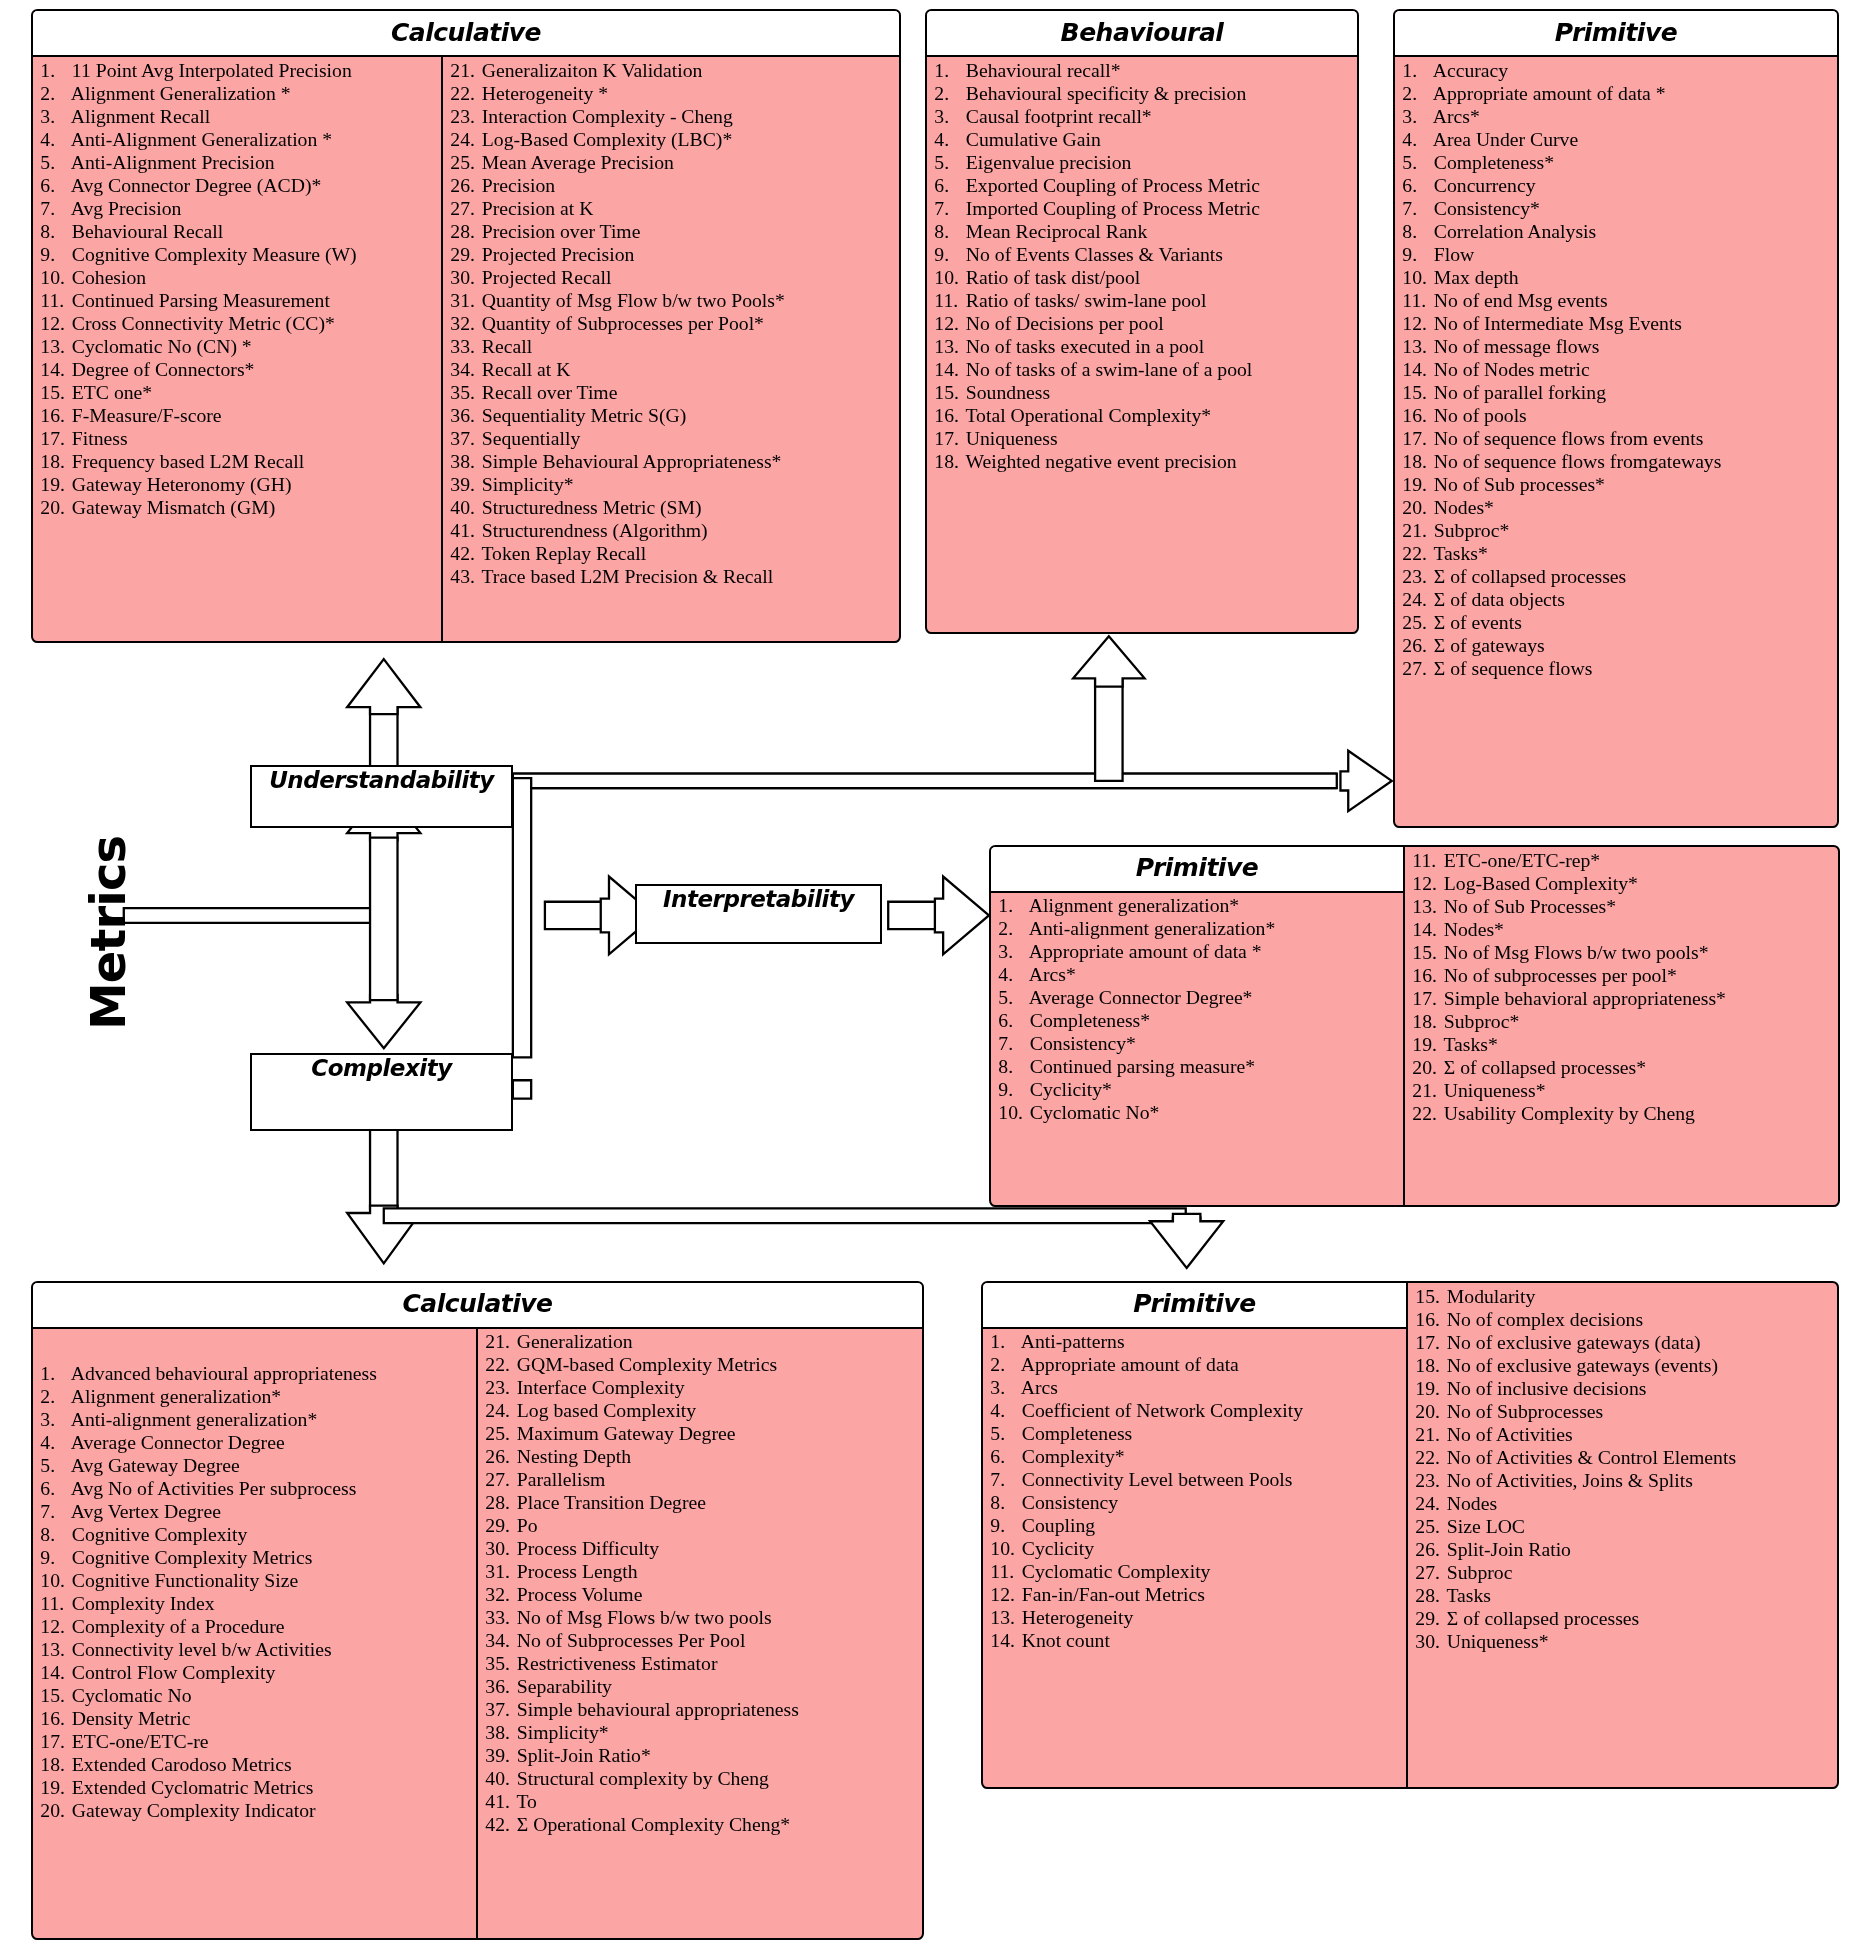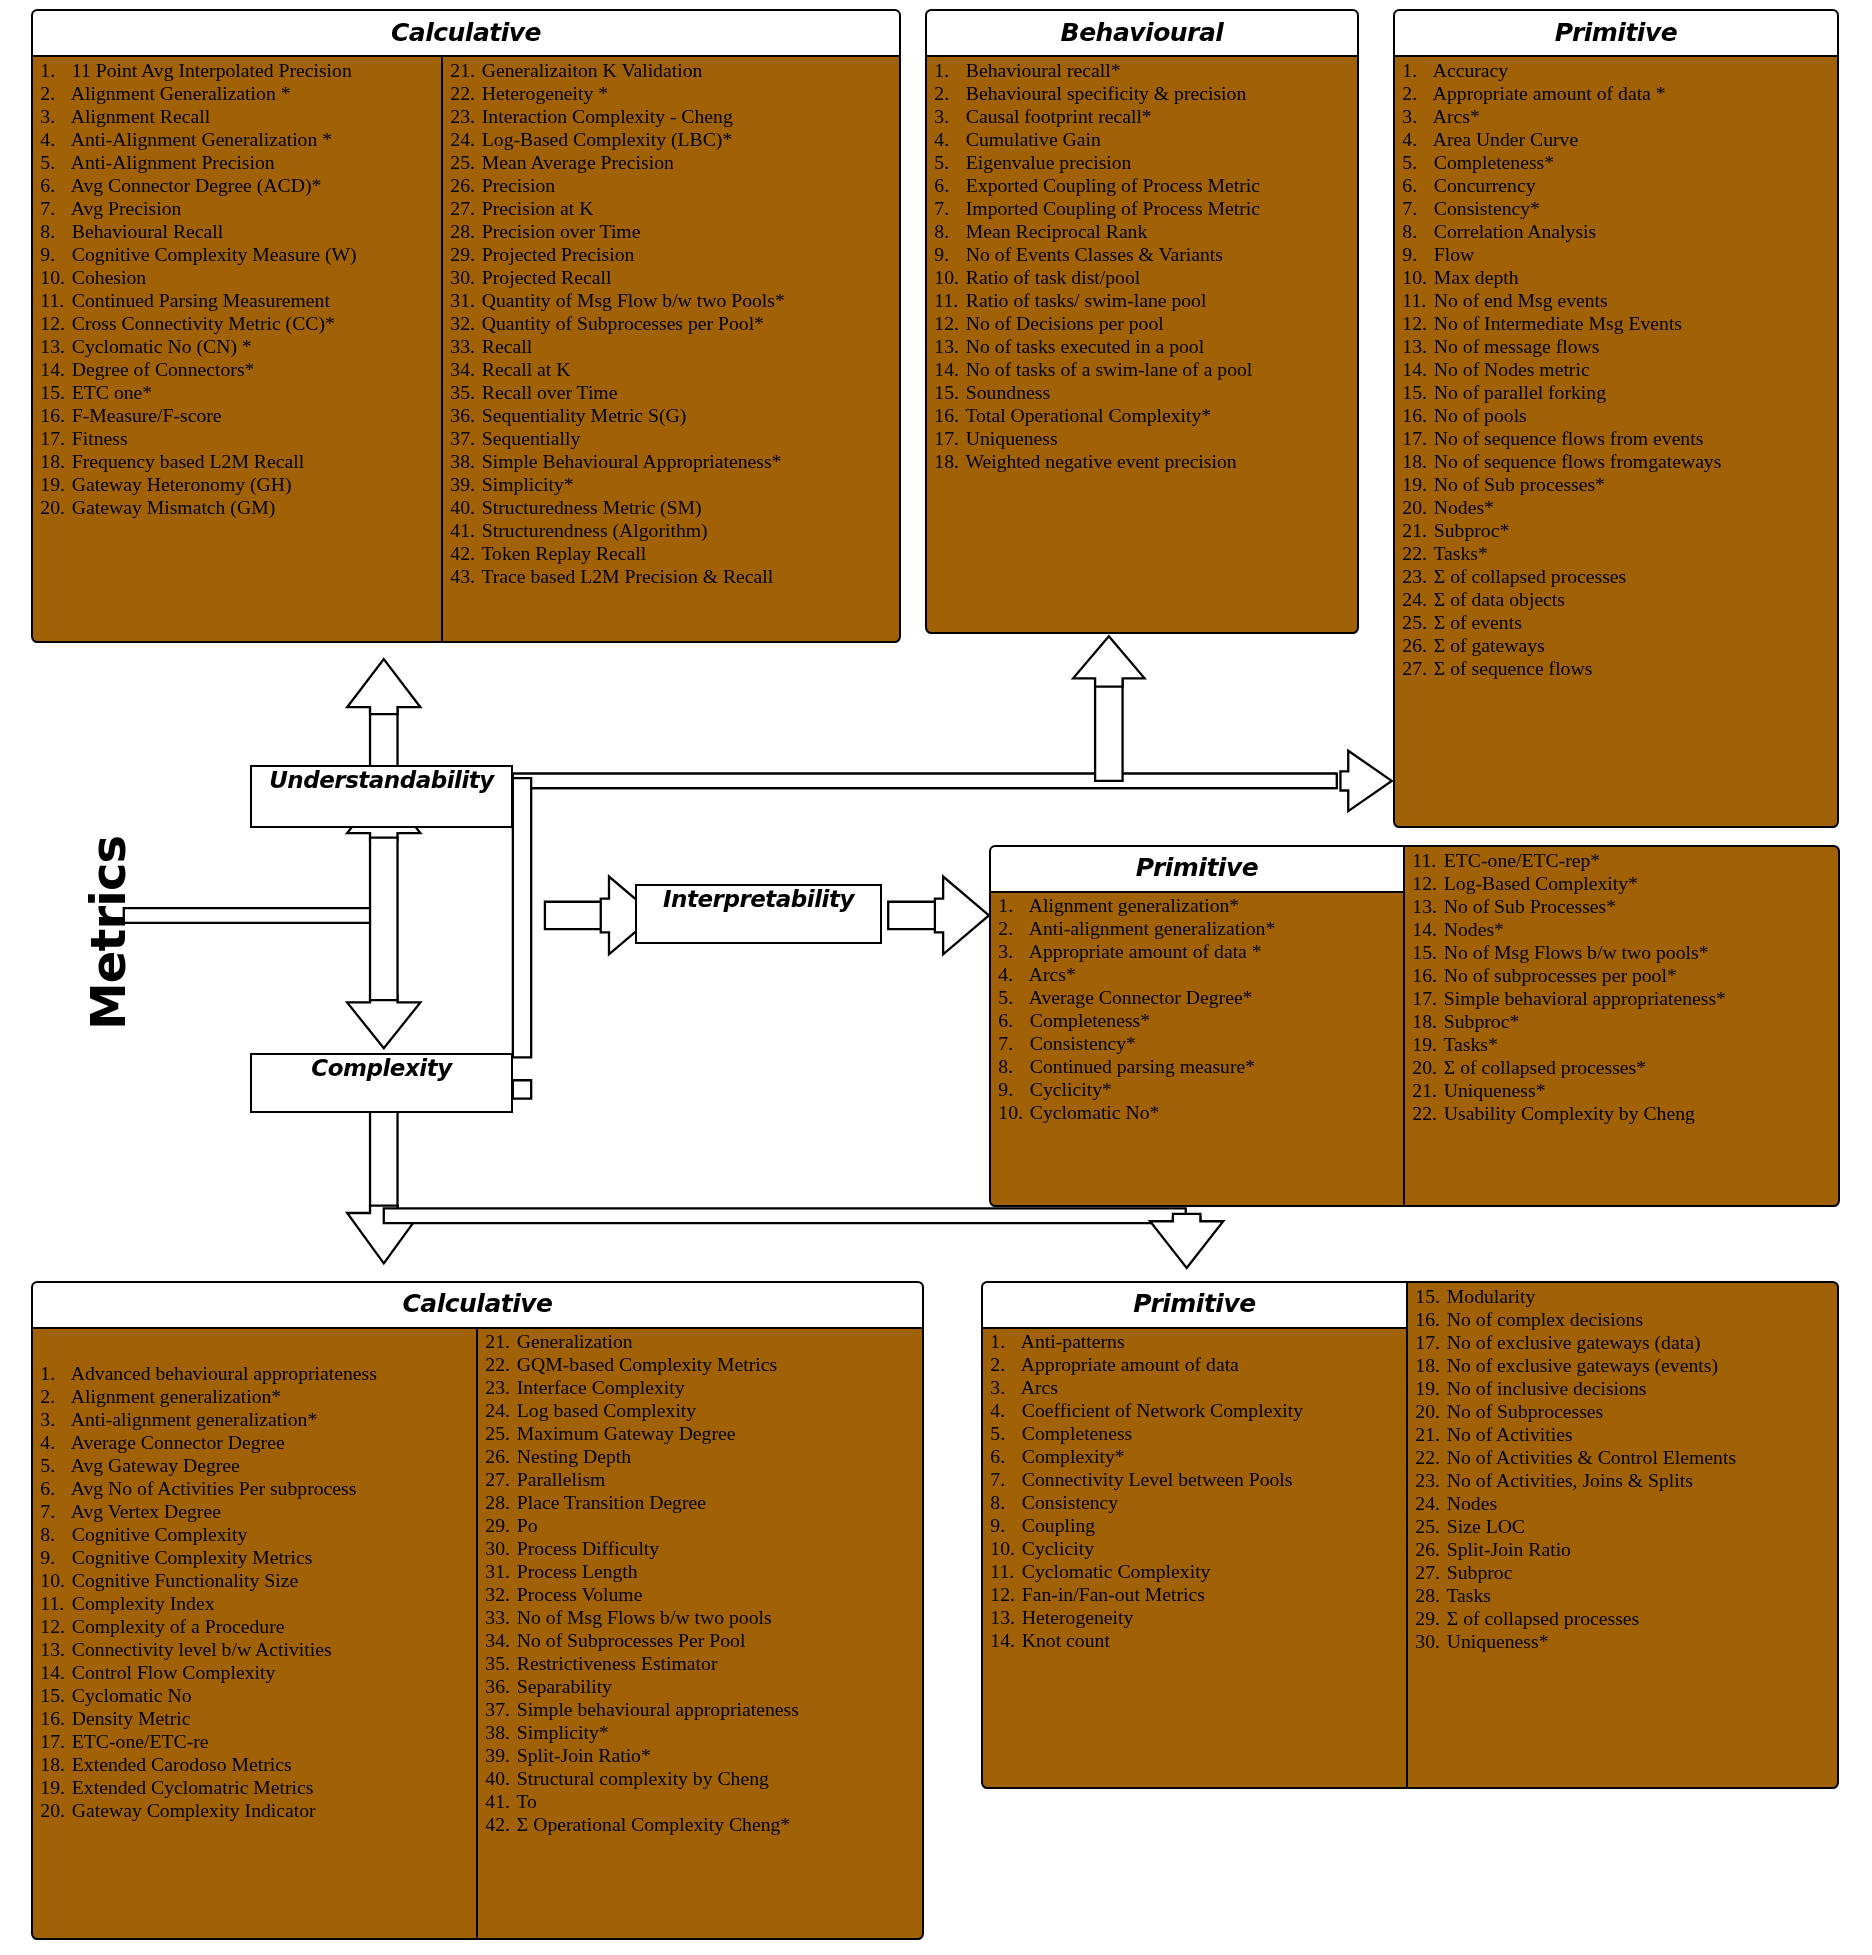--- a/index.html
+++ b/index.html
@@ -11,21 +11,21 @@
     position:relative;
     width:1873px;
     height:1955px;
     overflow:hidden;
     background:#fff;
   }
   .box{
     position:absolute;
     border:2.3px solid #000;
     border-radius:6.4px;
-    background:#a16207;
+    background:#fca5a5;
     box-sizing:border-box;
     overflow:hidden;
   }
   .box-header{
     text-align:center;
     font-family:"DejaVu Sans","Liberation Sans",sans-serif;
     font-weight:bold;
     font-style:italic;
     font-size:25px;
     letter-spacing:-0.5px;
@@ -273,21 +273,21 @@
             <li><span class="num">27.</span><span> Σ of sequence flows</span></li>
           </ol>
       </div>
     </div>
   </div>
 
   <div class="proc" id="proc-understandability" style="left:250px; top:765px; width:263px; height:63px;">
     <span>Understandability</span>
   </div>
 
-  <div class="proc" id="proc-complexity" style="left:250px; top:1053px; width:263px; height:60px;">
+  <div class="proc" id="proc-complexity" style="left:250px; top:1053px; width:263px; height:78px;">
     <span>Complexity</span>
   </div>
 
   <div class="proc" id="proc-interpretability" style="left:635px; top:884px; width:247px; height:60px;">
     <span>Interpretability</span>
   </div>
 
   <div class="box" id="box-int-primitive" style="left:989px; top:845px; width:851px; height:362px;">
     <div class="box-header" style="width:412px; border-right:2.3px solid #000;">Primitive</div>
     <div class="box-body" style="height:calc(100% - 44px);">

